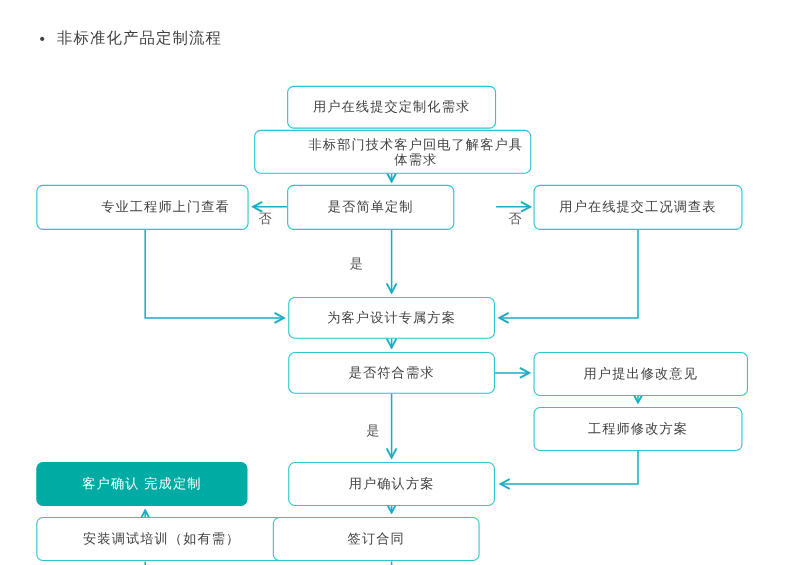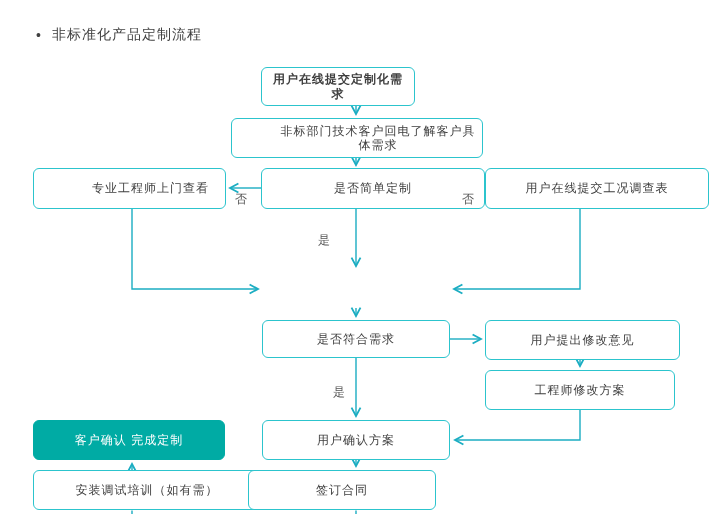--- a/index.html
+++ b/index.html
@@ -87,30 +87,31 @@
       <path d="M580,360 V366" marker-end="url(#arr)"></path>
       <path d="M580,410 V440 H455" marker-end="url(#arr)"></path>
       <path d="M356,358 V416" marker-end="url(#arr)"></path>
       <path d="M356,460 V466" marker-end="url(#arr)"></path>
       <path d="M132,470 V464" marker-end="url(#arr)"></path>
       <path d="M356,510.5 V514"></path>
       <path d="M132,510.5 V514"></path>
     </g>
   </svg>
 
-  <div class="node" style="left:261px; top:67px; width:154px; height:39px;font-weight:bold;">用户在线提交定制化需求</div>
+  <div class="node" style="left:261px; top:78px; width:190px; height:39px;">用户在线提交定制化需求</div>
 
   <div class="node" style="left:231px; top:118px; width:252px; height:40px;padding-left:48px;">非标部门技术客户回电了解客户具体需求</div>
 
-  <div class="node" style="left:261px; top:168px; width:224px; height:41px;">是否简单定制</div>
+  <div class="node" style="left:261px; top:168px; width:152px; height:41px;">是否简单定制</div>
 
   <div class="node" style="left:33px; top:168px; width:193px; height:41px;padding-left:48px;">专业工程师上门查看</div>
 
-  <div class="node" style="left:485px; top:168px; width:224px; height:41px;text-align:center;">用户在线提交工况调查表</div>
+  <div class="node" style="left:485px; top:168px; width:190px; height:41px;text-align:center;">用户在线提交工况调查表</div>
 
+  <div class="node" style="left:262px; top:270px; width:188px; height:38px;">为客户设计专属方案</div>
 
   <div class="node" style="left:262px; top:320px; width:188px; height:38px;">是否符合需求</div>
 
   <div class="node" style="left:485px; top:320px; width:195px; height:40px;">用户提出修改意见</div>
 
   <div class="node" style="left:485px; top:370px; width:190px; height:40px;">工程师修改方案</div>
 
   <div class="node node-filled" style="left:33px; top:420px; width:192px; height:40px;">客户确认 完成定制</div>
 
   <div class="node" style="left:262px; top:420px; width:188px; height:40px;">用户确认方案</div>

